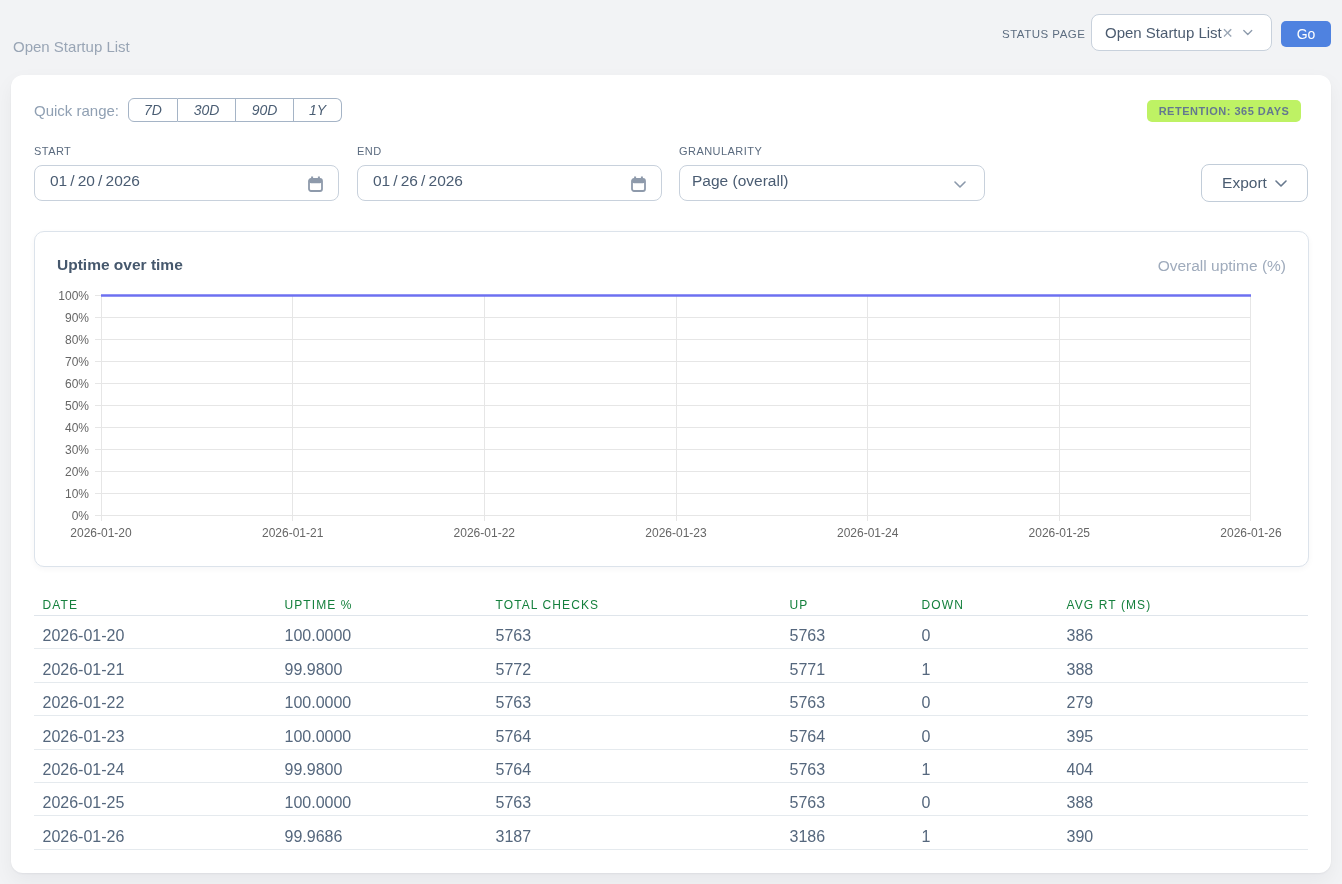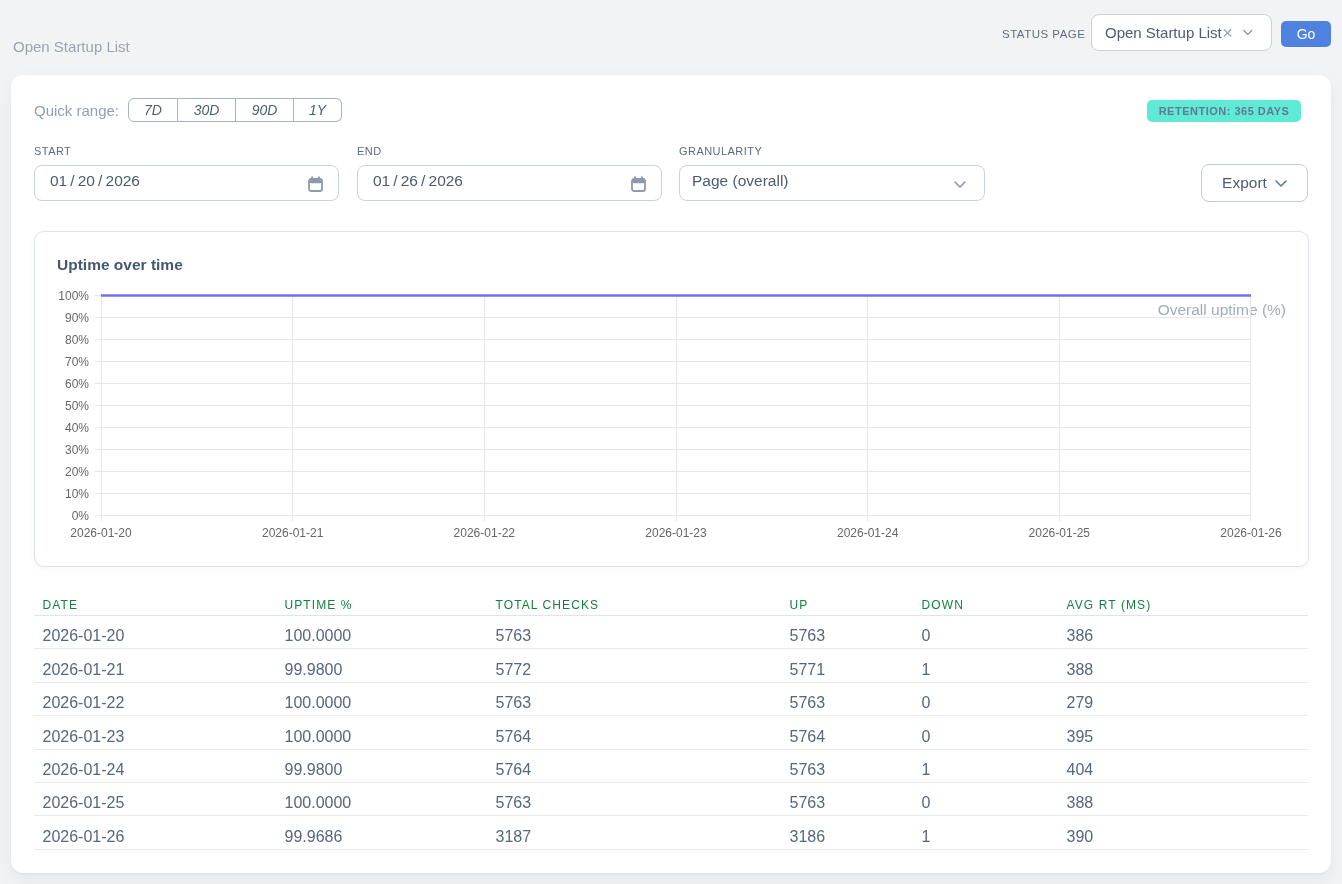--- a/index.html
+++ b/index.html
@@ -13,30 +13,30 @@
   .sp-select .txt { font-size:15px; color:#4c5c70; }
   .sp-select .clr { font-size:14px; color:#9aa6b5; margin-left:0; }
   .sp-select svg { margin-left:10px; }
   .go { position:absolute; left:1281px; top:21px; width:50px; height:26px; background:#4f82e0; border-radius:5px; color:#fff; font-size:14px; display:flex; align-items:center; justify-content:center; }
   .card { position:absolute; left:11px; top:75px; width:1320px; height:798px; background:#fff; border-radius:12px; box-shadow:0 1px 2px rgba(16,24,40,.05), 0 8px 20px rgba(16,24,40,.05); }
   .qr-label { position:absolute; left:34px; top:102px; font-size:15px; color:#90a0b3; }
   .qr-group { position:absolute; left:128px; top:98px; display:flex; }
   .qr-btn { height:24px; border:1px solid #a5b4c6; border-left:none; background:#fff; color:#4a5d73; font-size:14px; display:flex; align-items:center; justify-content:center;font-style:italic; }
   .qr-btn:first-child { border-left:1px solid #a5b4c6; border-radius:6px 0 0 6px; }
   .qr-btn:last-child { border-radius:0 6px 6px 0; }
-  .badge { position:absolute; left:1147px; top:100px; width:154px; height:21.5px; background:#5eead4; border-radius:5px; color:#64788f; font-size:11px; font-weight:700; letter-spacing:0.5px; display:flex; align-items:center; justify-content:center; }
+  .badge { position:absolute; left:1147px; top:100px; width:154px; height:21.5px; background:#bef264; border-radius:5px; color:#64788f; font-size:11px; font-weight:700; letter-spacing:0.5px; display:flex; align-items:center; justify-content:center; }
   .flabel { position:absolute; top:145px; font-size:11px; color:#5b6b7f; letter-spacing:0.45px; }
   .field { position:absolute; top:164.5px; height:36px; padding-bottom:3px; background:#fff; border:1px solid #c8d1dc; border-radius:8px; display:flex; align-items:center; font-size:16px; color:#4a5c72; }
   .dateval { padding-left:15px; font-size:15.5px; }
   .cal { position:absolute; right:15px; top:10px; }
   .refresh { position:absolute; left:1002px; top:164px; width:190px; height:38px; background:#5584e8; border-radius:8px; color:#fff; font-size:15px; display:flex; align-items:center; justify-content:center; }
   .export { position:absolute; left:1201px; top:164px; width:107px; height:38px; background:#fff; border:1px solid #c2cdd9; border-radius:8px; color:#4a5c71; font-size:15.5px; display:flex; align-items:center; justify-content:center; gap:8px; }
   .chartcard { position:absolute; left:34px; top:231px; width:1275px; height:336px; background:#fff; border:1px solid #dce3eb; border-radius:10px; box-shadow:0 2px 6px rgba(16,24,40,.04); }
   .charttitle { position:absolute; left:57px; top:256px; font-size:15.5px; font-weight:700; color:#46586d; }
-  .chartright { position:absolute; right:56px; top:257px; font-size:15.5px; color:#9fabbc;margin-top:44px; }
+  .chartright { position:absolute; right:56px; top:257px; font-size:15.5px; color:#9fabbc; }
   .chartsvg { position:absolute; left:34px; top:231px; }
   .tbl { position:absolute; left:34px; top:590px; width:1274px; border-collapse:collapse; table-layout:fixed; }
   .tbl th { font-size:12px; font-weight:400; color:#15803d; letter-spacing:1.1px; text-align:left; padding:8px 0 3px 8.5px; border-bottom:1px solid #dfe5eb; }
   .tbl td { font-size:16px; color:#55677d; padding:11.4px 0 0 8.5px; height:33.4px; vertical-align:top; line-height:18px; border-bottom:1px solid #e5eaee; }
 </style>
 </head>
 <body>
 <div class="page">
   <div class="sub">Open Startup List</div>
   <div class="sp-label">STATUS PAGE</div>

